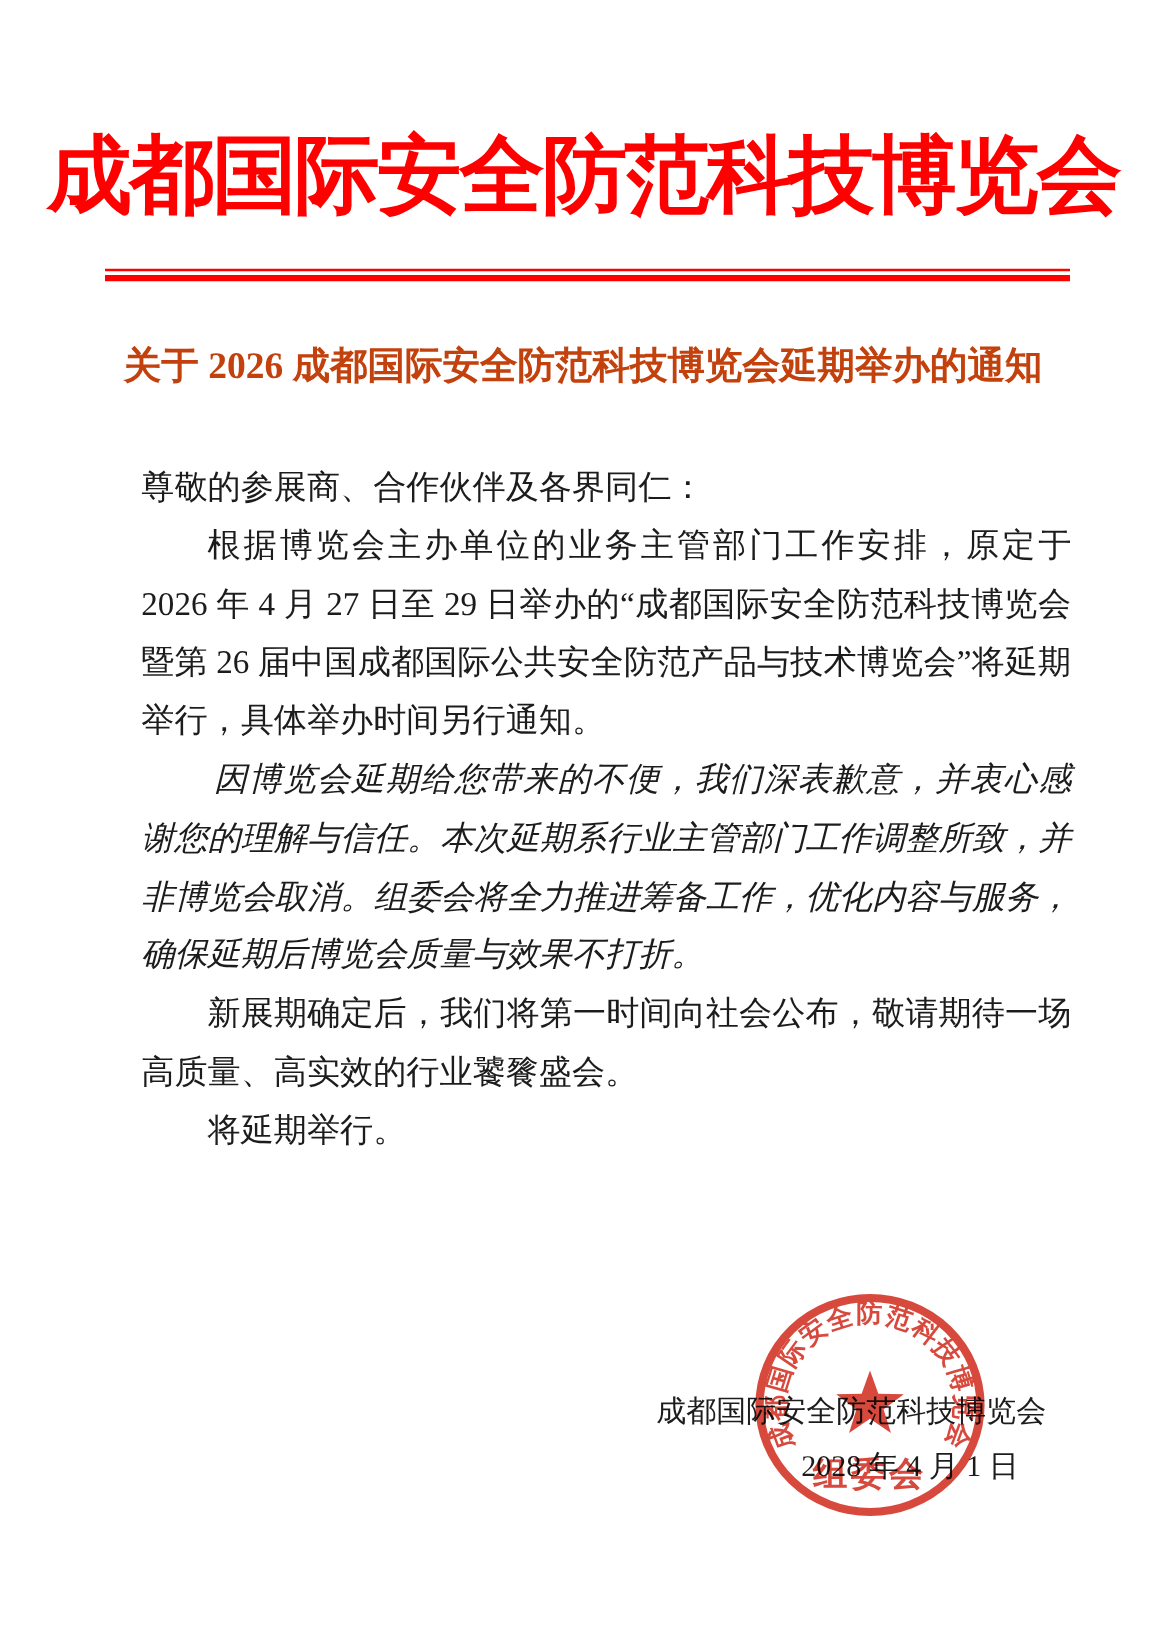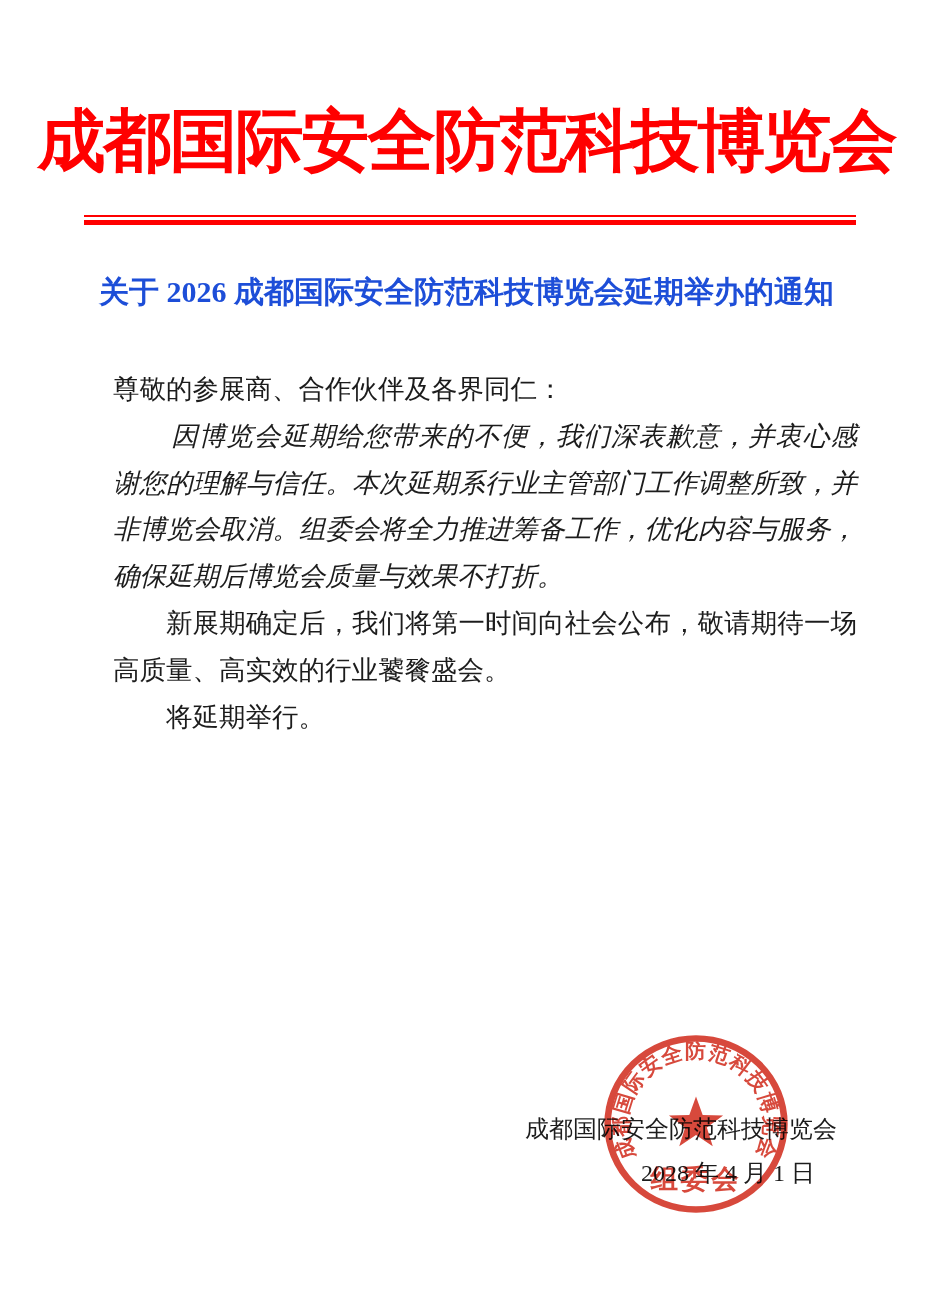--- a/index.html
+++ b/index.html
@@ -38,21 +38,21 @@
   .rule-thin  { top: 215px; height: 2px; }
   .rule-thick { top: 220px; height: 5px; }
   .doc-title {
     position: absolute;
     top: 272px;
     left: 0;
     width: 100%;
     text-align: center;
     font-size: 30px;
     font-weight: bold;
-    color: #1d4ed8;
+    color: #c2410c;
     white-space: nowrap;
   }
   .body-text {
     position: absolute;
     top: 366px;
     left: 113px;
     width: 744px;
     font-size: 26.5px;
     line-height: 46.8px;
     text-align: justify;
@@ -100,20 +100,21 @@
 
   <div class="masthead">成都国际安全防范科技博览会</div>
 
   <div class="rule rule-thin"></div>
   <div class="rule rule-thick"></div>
 
   <h1 class="doc-title">关于 2026 成都国际安全防范科技博览会延期举办的通知</h1>
 
   <div class="body-text">
     <p class="no-indent">尊敬的参展商、合作伙伴及各界同仁：</p>
+    <p>根据博览会主办单位的业务主管部门工作安排，原定于 2026 年 4 月 27 日至 29 日举办的“成都国际安全防范科技博览会暨第 26 届中国成都国际公共安全防范产品与技术博览会”将延期举行，具体举办时间另行通知。</p>
     <p class="indent-lg">因博览会延期给您带来的不便，我们深表歉意，并衷心感谢您的理解与信任。本次延期系行业主管部门工作调整所致，并非博览会取消。组委会将全力推进筹备工作，优化内容与服务，确保延期后博览会质量与效果不打折。</p>
     <p>新展期确定后，我们将第一时间向社会公布，敬请期待一场高质量、高实效的行业饕餮盛会。</p>
     <p>将延期举行。</p>
   </div>
 
   <div class="sig-org">成都国际安全防范科技博览会</div>
   <div class="sig-date">2028 年 4 月 1 日</div>
 
   <div class="stamp">
     <svg viewBox="0 0 200 200" preserveAspectRatio="none">

